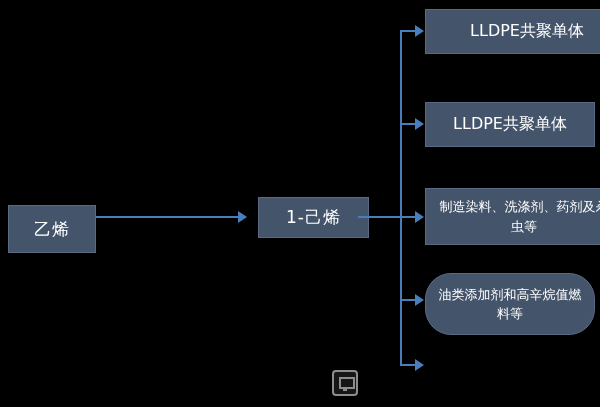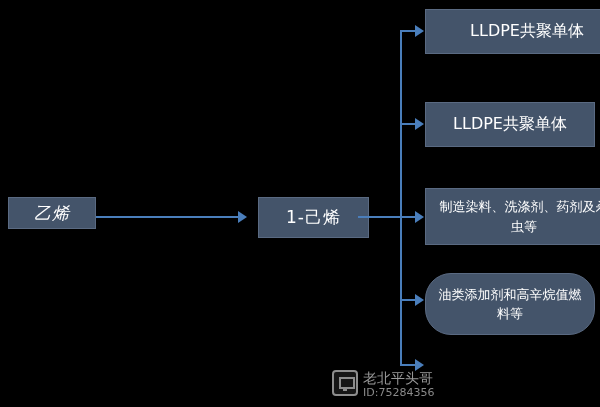--- a/index.html
+++ b/index.html
@@ -80,21 +80,21 @@
   }
   .wm-text { color: #9a9a9a; }
   .wm-name { font-size: 14px; line-height: 16px; }
   .wm-id   { font-size: 11px; line-height: 13px; color: #8a8a8a; }
 </style>
 </head>
 <body>
 
 <div class="canvas">
 
-  <div class="box node-main" style="left:8px; top:197px; width:88px; height:32px;font-style:italic;">
+  <div class="box node-main" style="left:8px; top:205px; width:88px; height:48px;">
     <span class="lbl">乙烯</span>
   </div>
 
   <div class="line" style="left:96px; top:216px; width:143px; height:2px;"></div>
   <div class="arrowhead" style="left:238px; top:211px;"></div>
 
   <div class="box node-main" style="left:247px; top:197px; width:111px; height:41px;margin-left:11px;">
     <span class="lbl">1-己烯</span>
   </div>
 
@@ -128,19 +128,15 @@
     <span class="lbl">制造染料、洗涤剂、药剂及杀虫等</span>
   </div>
 
   <div class="box node-small" style="left:425px; top:273px; width:170px; height:62px;border-radius:26px;">
     <span class="lbl">油类添加剂和高辛烷值燃料等</span>
   </div>
 
 
   <div class="watermark">
     <div class="wm-icon"></div>
-    <div class="wm-text">
-      <div class="wm-name">老北平头哥</div>
-      <div class="wm-id">ID:75284356</div>
-    </div>
   </div>
 
 </div>
 
 </body></html>

